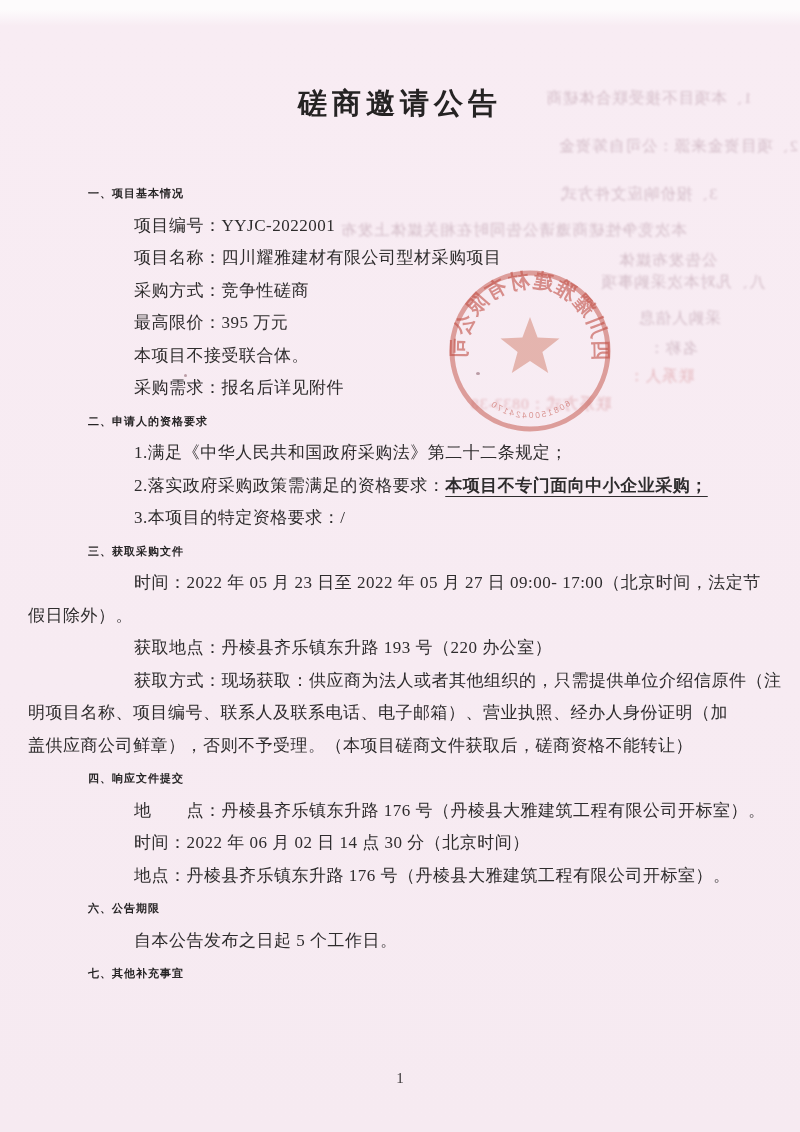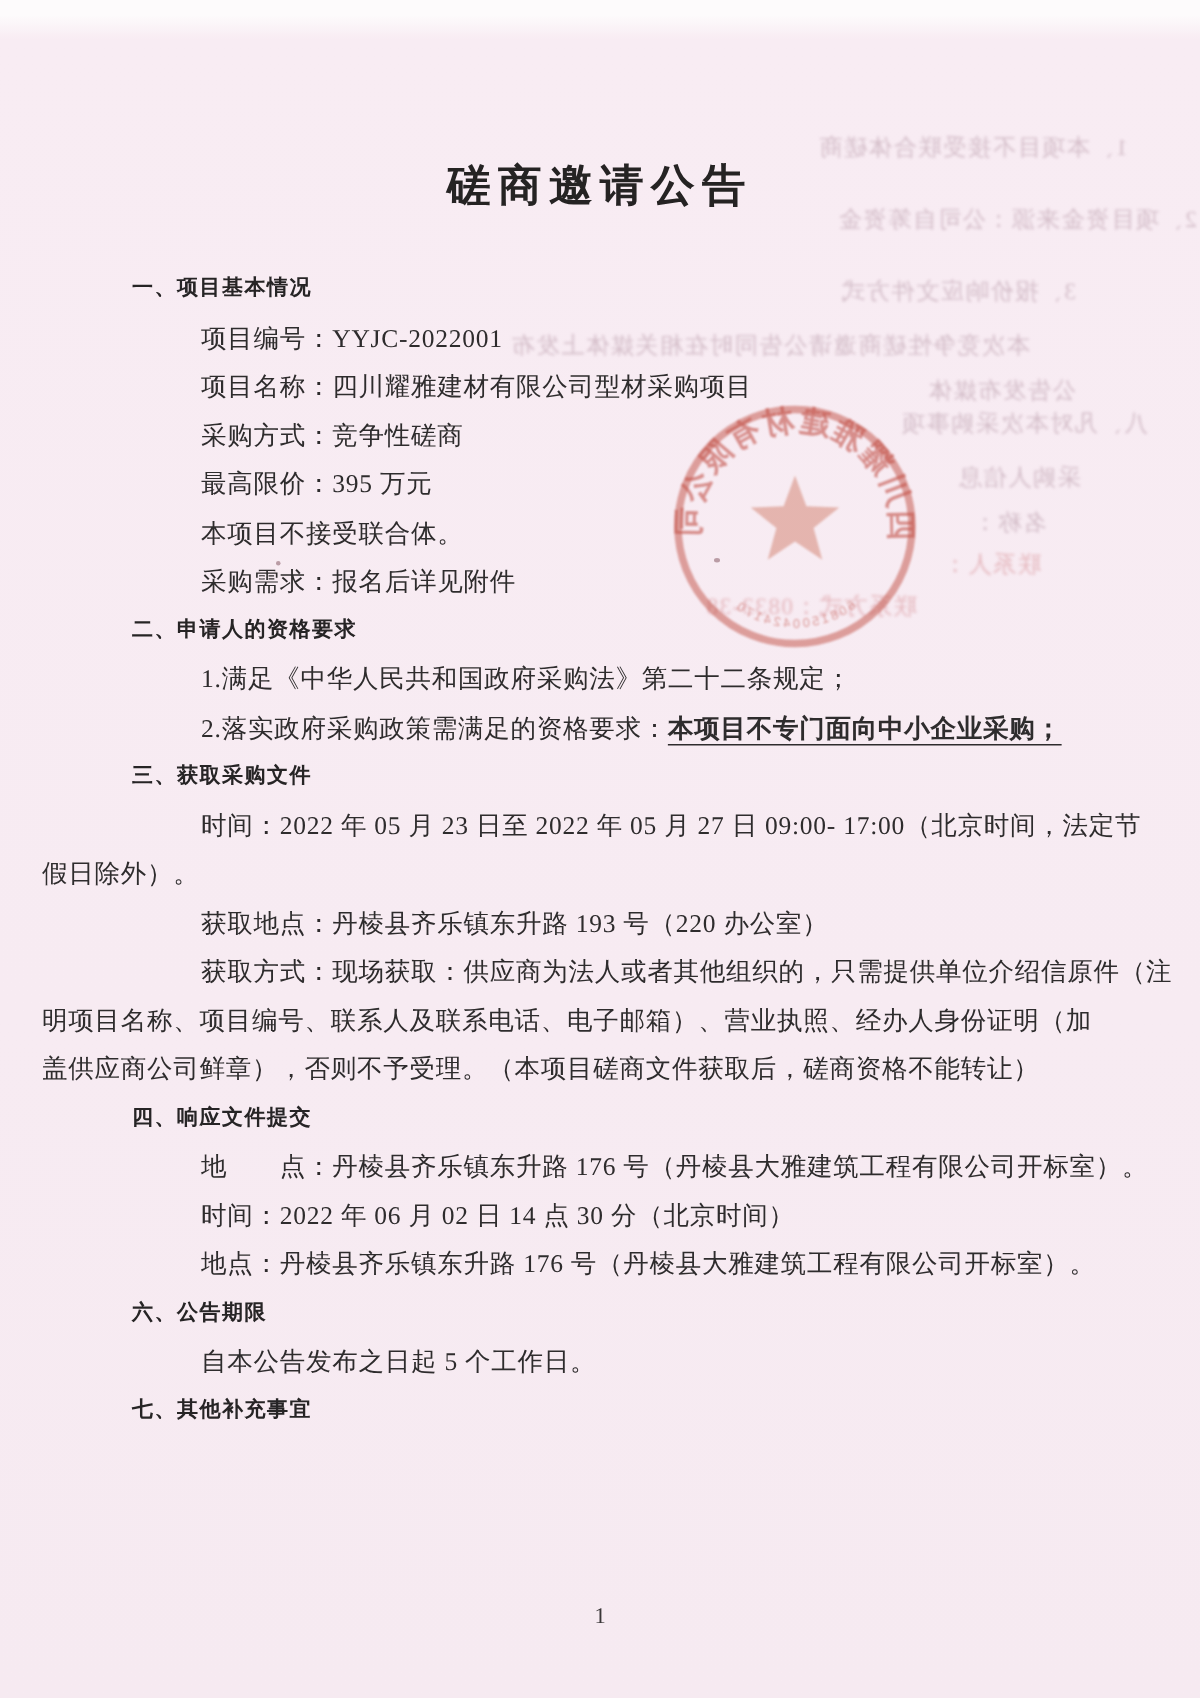--- a/index.html
+++ b/index.html
@@ -4,29 +4,29 @@
 <style>
   html,body{margin:0;padding:0;}
   body{
     width:800px;height:1132px;position:relative;overflow:hidden;
     background:linear-gradient(180deg,#fdfbfc 0px,#fdfbfc 10px,#f8ecf3 26px,#f7ebf2 60%,#f6eaf1 100%);
     font-family:"Liberation Serif","DejaVu Serif",serif;
     color:#2e2c2d;
   }
   .paper{position:absolute;inset:0;}
   .title{
-    position:absolute;top:104px;left:0;right:0;text-align:center;
+    position:absolute;top:84px;left:0;right:0;text-align:center;
     font-size:29px;font-weight:bold;letter-spacing:5px;color:#252323;
   }
   .content{position:absolute;top:177px;left:0;right:0;}
   .ln{height:32.5px;line-height:32.5px;font-size:17px;white-space:nowrap;padding-left:134px;letter-spacing:0.5px;}
   .ln.head{
     padding-left:88px;font-weight:bold;
     font-family:Liberation Serif, serif;
-    font-size:14px;letter-spacing:1px;color:#262425;
+    font-size:11px;letter-spacing:1px;color:#262425;
   }
   .ln.wrap{padding-left:28px;}
   .u{text-underline-offset:5px;text-decoration-thickness:1px;}
   .bu{font-weight:bold;text-decoration:underline;text-underline-offset:5px;}
   .pageno{position:absolute;top:1070px;left:0;right:0;text-align:center;font-size:15px;color:#3a3738;}
   
   .seal{position:absolute;left:447px;top:268px;width:166px;height:166px;
         transform:scaleX(-1);filter:blur(0.6px);opacity:0.88;}
   
   .bt{position:absolute;transform:scaleX(-1);filter:blur(1.2px);
@@ -87,20 +87,21 @@
     <div class="ln"><span>本项目</span><span class="u">不</span><span>接受联合体。</span></div>
 
     <div class="ln"><span>采购需求：</span><span class="u">报名后详见附件</span></div>
 
     <div class="ln head">二、申请人的资格要求</div>
 
     <div class="ln">1.满足《中华人民共和国政府采购法》第二十二条规定；</div>
 
     <div class="ln"><span>2.落实政府采购政策需满足的资格要求：</span><span class="bu">本项目不专门面向中小企业采购；</span></div>
 
+    <div class="ln"><span>3.本项目的特定资格要求：</span><span class="u">/</span></div>
 
     <div class="ln head">三、获取采购文件</div>
 
     <div class="ln"><span>时间：</span><span class="u">2022 年 05 月 23 日至 2022 年 05 月 27 日 09:00- 17:00（北京时间，法定节</span></div>
 
     <div class="ln wrap"><span class="u">假日除外）</span><span>。</span></div>
 
     <div class="ln">获取地点：丹棱县齐乐镇东升路 193 号（220 办公室）</div>
 
     <div class="ln">获取方式：现场获取：供应商为法人或者其他组织的，只需提供单位介绍信原件（注</div>

